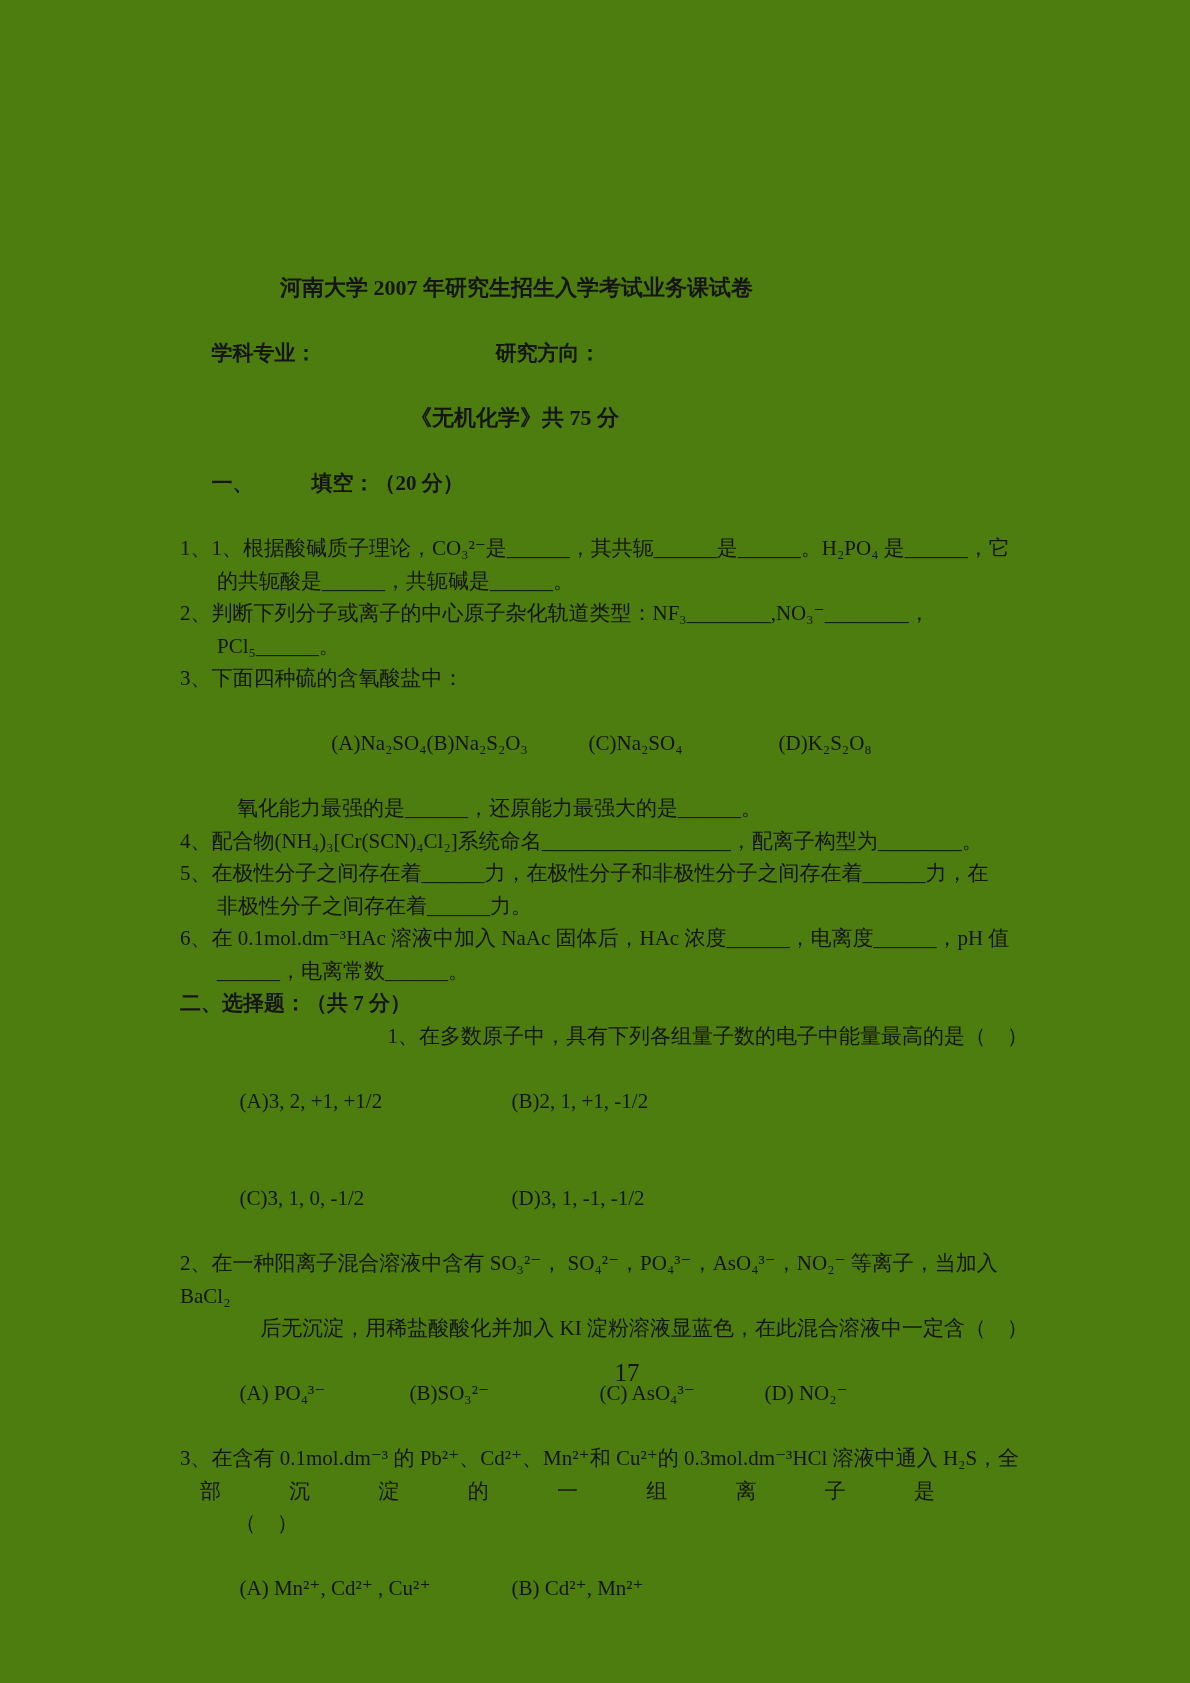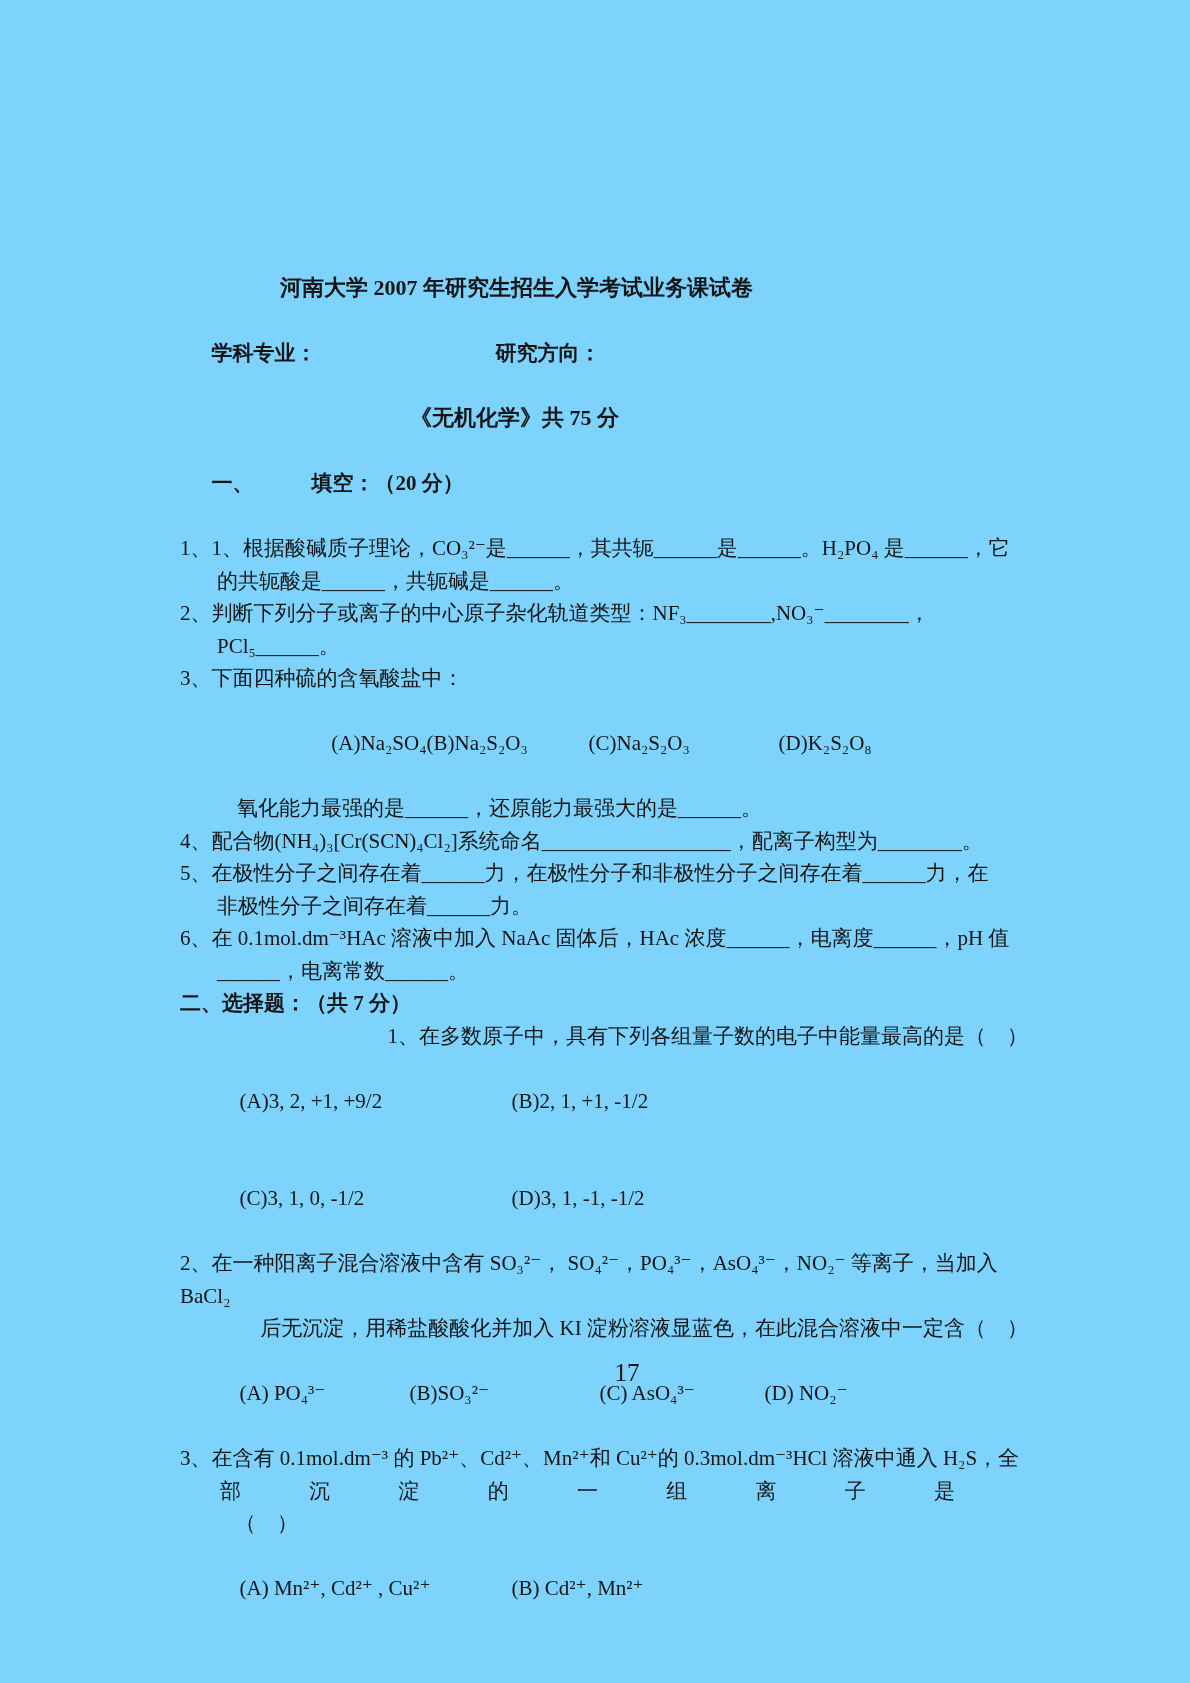--- a/index.html
+++ b/index.html
@@ -1,20 +1,20 @@
 <!DOCTYPE html>
 <html><head>
 <meta charset="utf-8">
 <style>
   html,body { margin:0; padding:0; background:#ffffff; }
   .page {
     position: relative;
     width: 1190px;
     height: 1683px;
-    background: #7dd3fc;
+    background: #4d7c0f;
     font-family: "Liberation Serif", "DejaVu Serif", serif;
     font-size: 21px;
     color: #151515;
     overflow: hidden;
   }
   .content {
     position: absolute;
     left: 180px;
     top: 272px;
     width: 848px;
@@ -31,21 +31,21 @@
   .hnum    { display:inline-block; width: 100px; }
   .flexline { display:flex; justify-content: flex-end; }
   .col2 { display:inline-block; width: 272px; }
   .salt1 { display:inline-block; width: 158px; text-align: right; }
   .salt2 { display:inline-block; width: 162px; }
   .salt3 { display:inline-block; width: 190px; }
   .c4a { display:inline-block; width: 170px; }
   .c4b { display:inline-block; width: 190px; }
   .c4c { display:inline-block; width: 165px; }
   .just-wide {
-    margin-left: 40px;
+    margin-left: 20px;
     width: 735px;
     text-align: justify;
     text-align-last: justify;
   }
   .bracket-ind { padding-left: 55px; }
   .page-number {
     position: absolute;
     top: 1358px;
     left: 8px;
     width: 100%;
@@ -75,39 +75,39 @@
     </div>
 
     <div class="line">1、1、根据酸碱质子理论，CO₃²⁻是______，其共轭______是______。H₂PO₄ 是______，它</div>
     <div class="line ind-cont">的共轭酸是______，共轭碱是______。</div>
 
     <div class="line">2、判断下列分子或离子的中心原子杂化轨道类型：NF₃________,NO₃⁻________，</div>
     <div class="line ind-cont">PCl₅______。</div>
 
     <div class="line">3、下面四种硫的含氧酸盐中：</div>
     <div class="line ind-salt">
-      <span class="salt1">(A)Na₂SO₄</span><span class="salt2">(B)Na₂S₂O₃</span><span class="salt3">(C)Na₂S₂O₃</span><span>(D)K₂S₂O₈</span>
+      <span class="salt1">(A)Na₂SO₄</span><span class="salt2">(B)Na₂S₂O₃</span><span class="salt3">(C)Na₂SO₄</span><span>(D)K₂S₂O₈</span>
     </div>
     <div class="line ind-salt">氧化能力最强的是______，还原能力最强大的是______。</div>
 
     <div class="line">4、配合物(NH₄)₃[Cr(SCN)₄Cl₂]系统命名__________________，配离子构型为________。</div>
 
     <div class="line">5、在极性分子之间存在着______力，在极性分子和非极性分子之间存在着______力，在</div>
     <div class="line ind-cont">非极性分子之间存在着______力。</div>
 
     <div class="line">6、在 0.1mol.dm⁻³HAc 溶液中加入 NaAc 固体后，HAc 浓度______，电离度______，pH 值</div>
     <div class="line ind-cont">______，电离常数______。</div>
 
     <div class="line bold">二、选择题：（共 7 分）</div>
 
     <div class="line flexline">
       <span>1、在多数原子中，具有下列各组量子数的电子中能量最高的是</span><span>（　）</span>
     </div>
     <div class="line ind-opt">
-      <span class="col2">(A)3, 2, +1, +9/2</span><span>(B)2, 1, +1, -1/2</span>
+      <span class="col2">(A)3, 2, +1, +1/2</span><span>(B)2, 1, +1, -1/2</span>
     </div>
     <div class="line ind-opt">
       <span class="col2">(C)3, 1, 0, -1/2</span><span>(D)3, 1, -1, -1/2</span>
     </div>
 
     <div class="line">2、在一种阳离子混合溶液中含有 SO₃²⁻， SO₄²⁻，PO₄³⁻，AsO₄³⁻，NO₂⁻ 等离子，当加入 BaCl₂</div>
     <div class="line flexline ind-opt">
       <span>后无沉淀，用稀盐酸酸化并加入 KI 淀粉溶液显蓝色，在此混合溶液中一定含</span><span>（　）</span>
     </div>
     <div class="line ind-opt">

